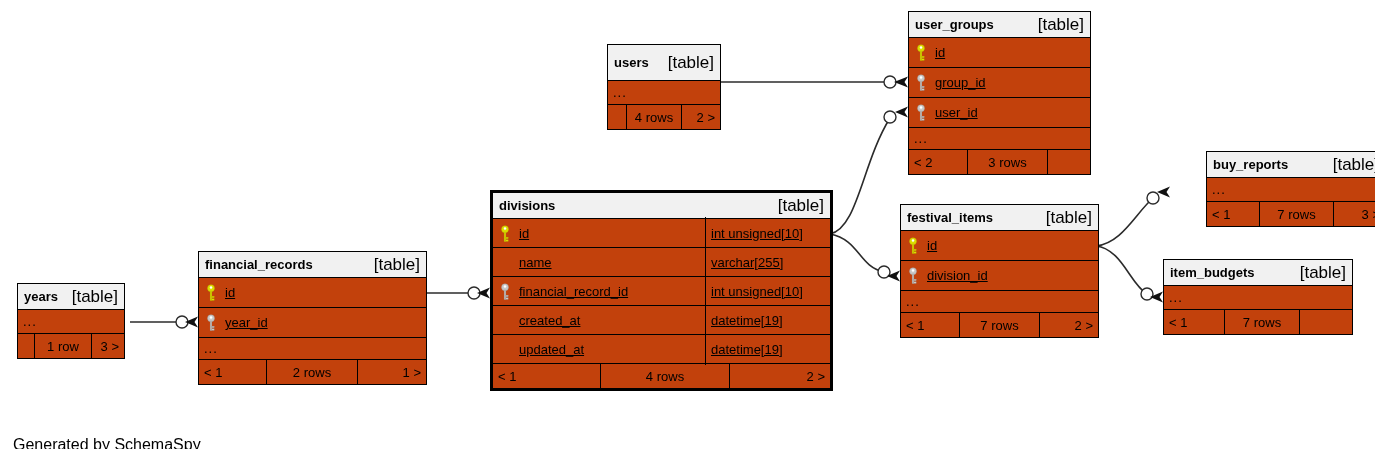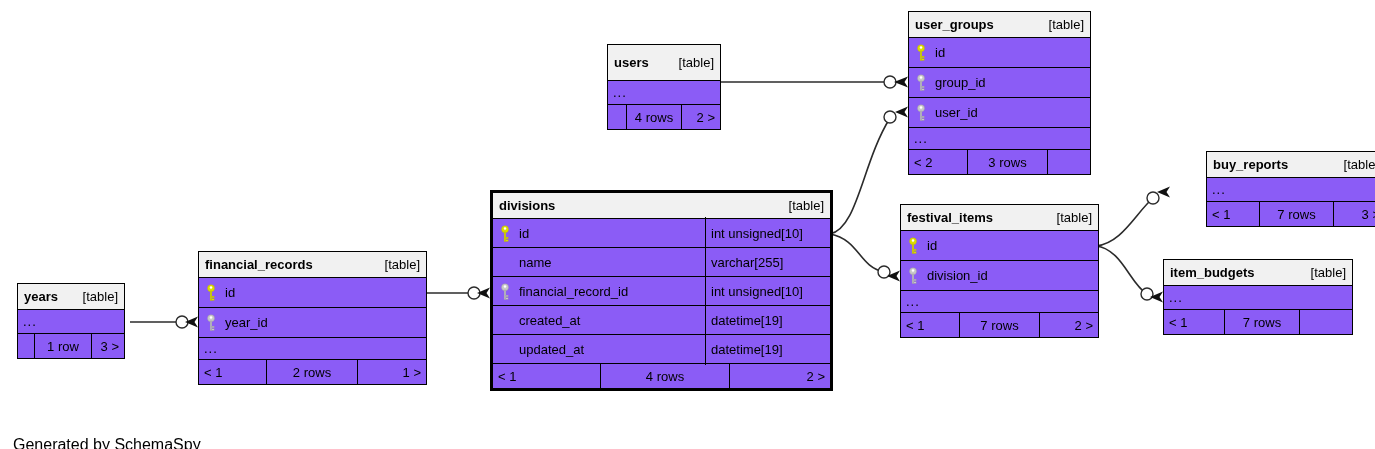--- a/index.html
+++ b/index.html
@@ -11,37 +11,37 @@
   }
   *{box-sizing:border-box;margin:0;padding:0}
   html,body{background:#ffffff}
   body{
     width:1375px;height:449px;position:relative;overflow:hidden;
     font-family:"Liberation Sans","DejaVu Sans",sans-serif;
     color:#000;
   }
   #edges{position:absolute;left:0;top:0;z-index:0;pointer-events:none}
   .tbl{
-    position:absolute;z-index:1;background:#8b5cf6;
+    position:absolute;z-index:1;background:#c2410c;
     border:1px solid var(--border-color);
     font-size:13px;
   }
   .tbl.main{border-width:3px}
   .hdr{
     height:26px;display:flex;align-items:center;justify-content:space-between;
     background:var(--header-bg);border-bottom:1px solid var(--border-color);
     padding:0 6px;gap:10px;white-space:nowrap;
   }
   .tbl.u .hdr{height:36px}
   .tname{font-weight:bold;font-size:13px}
-  .ttag{font-size:13px}
+  .ttag{font-size:17px}
   .colr{
     height:30px;display:flex;align-items:center;
     border-bottom:1px solid var(--border-color);
-    padding-left:7px;white-space:nowrap;
+    padding-left:7px;white-space:nowrap;text-decoration:underline;
   }
   .tbl.main .colr{height:29px;padding-left:0}
   .keyslot{width:10px;display:inline-flex;justify-content:center;margin-right:9px;flex:none}
   .key .kh{fill:var(--fk-key-color);stroke:#999;stroke-width:.4}
   .key.pk .kh{fill:var(--pk-key-color);stroke:#b3b300}
   .dots{
     height:24px;display:flex;align-items:center;
     border-bottom:1px solid var(--border-color);
     padding-left:5px;letter-spacing:1px;
   }

